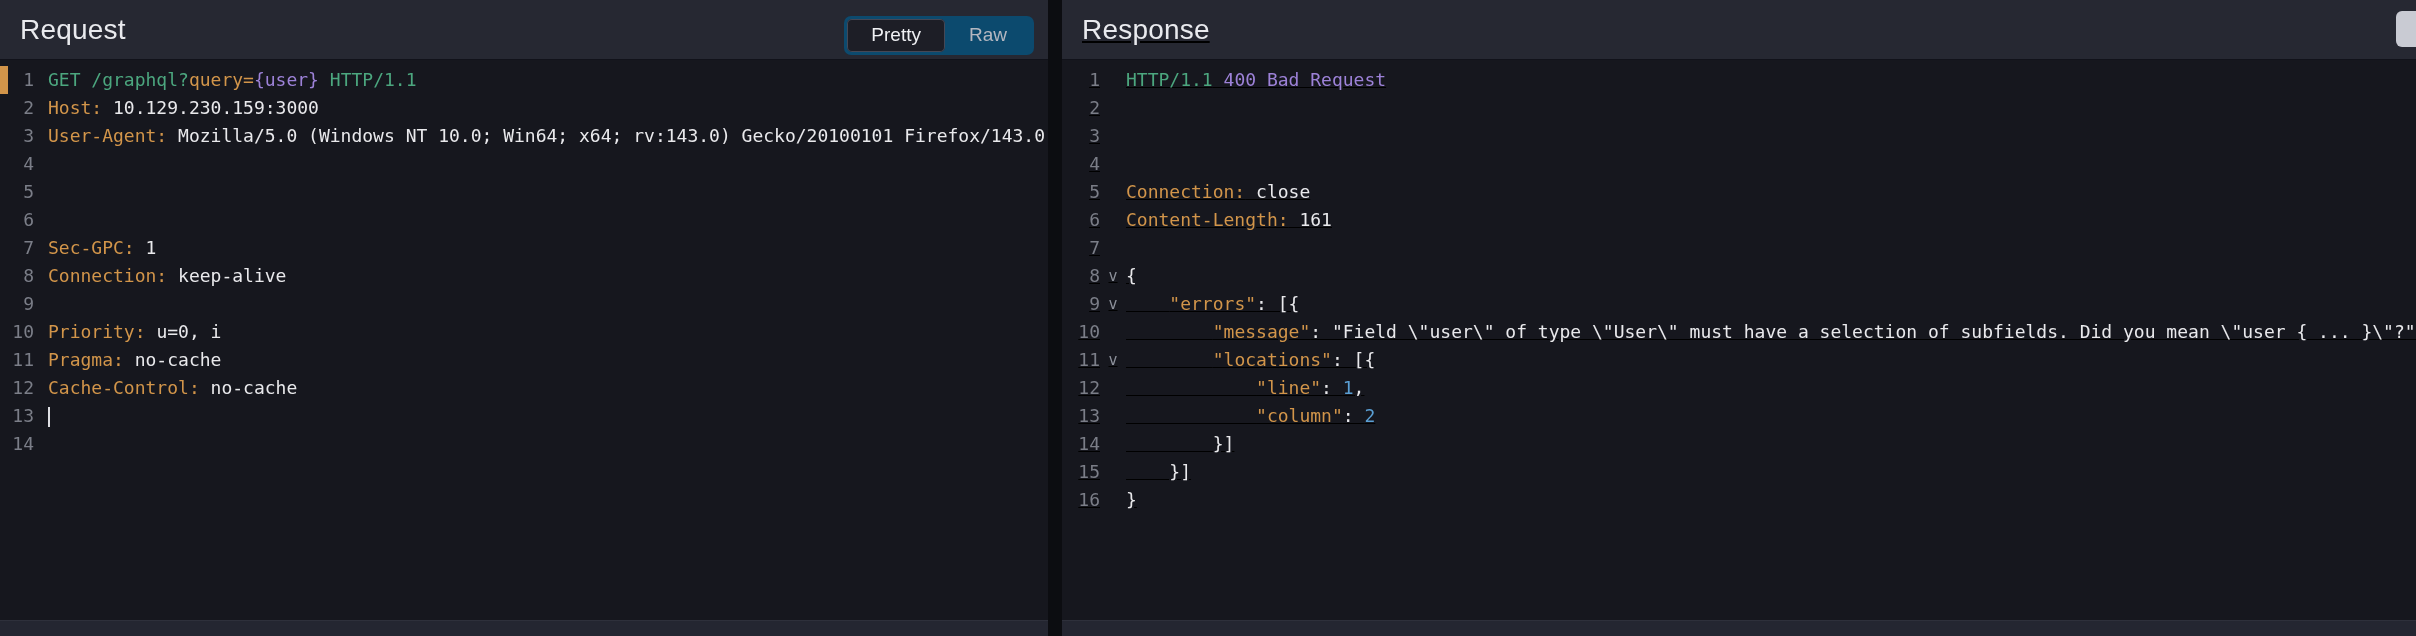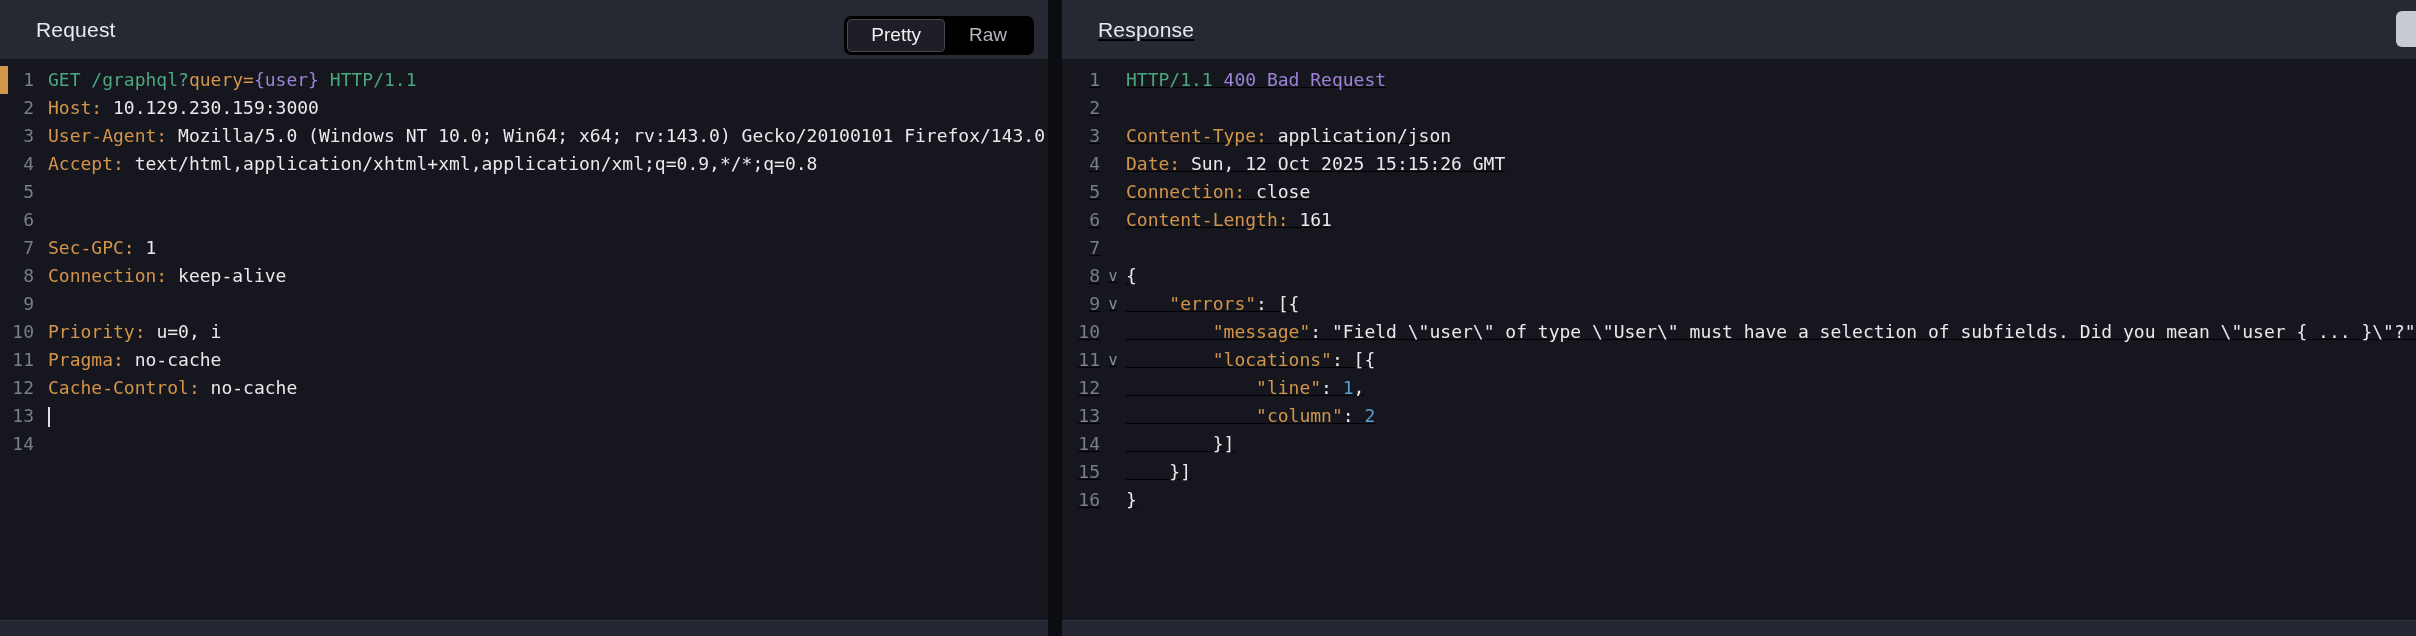--- a/index.html
+++ b/index.html
@@ -18,26 +18,26 @@
   .divider { width: 14px; flex: none; background: #0c0d11; cursor: col-resize; }
 
   .panel-header {
     height: 60px; flex: none;
     background: #262832;
     border-bottom: 1px solid #11121a;
     display: flex; align-items: center;
     padding: 0 14px 0 20px;
     position: relative;
   }
-  .panel-title { color: #e9eaee; font-size: 21px; letter-spacing: 0.2px; margin-left: 16px; }
+  .panel-title { color: #e9eaee; font-size: 28px; letter-spacing: 0.2px; }
 
   .segmented {
     margin-left: auto;
     display: flex;
-    background: #000000;
+    background: #0c4a6e;
     border-radius: 7px;
     padding: 3px;
     margin-top: 12px;
   }
   .seg {
     font-family: "Liberation Sans", sans-serif;
     font-size: 19px;
     border: none;
     background: transparent;
     color: #b4b7c0;
@@ -112,21 +112,21 @@
       <div class="segmented">
         <button class="seg active">Pretty</button>
         <button class="seg">Raw</button>
       </div>
     </header>
     <div class="editor" id="request-editor">
       <div class="first-line-marker"></div>
     <div class="row"><span class="ln">1</span><span class="code"><span class="tk-teal">GET /graphql?</span><span class="tk-orange">query=</span><span class="tk-purple">{user}</span><span class="tk-teal"> HTTP/1.1</span></span></div>
         <div class="row"><span class="ln">2</span><span class="code"><span class="tk-orange">Host:</span><span class="tk-plain"> 10.129.230.159:3000</span></span></div>
         <div class="row"><span class="ln">3</span><span class="code"><span class="tk-orange">User-Agent:</span><span class="tk-plain"> Mozilla/5.0 (Windows NT 10.0; Win64; x64; rv:143.0) Gecko/20100101 Firefox/143.0</span></span></div>
-        <div class="row"><span class="ln">4</span><span class="code"><span class="tk-orange">Accept:</span><span class="tk-plain"> text/html,application/xhtml+xml,application/xml;q=0.9,*/*;q=0.8</span></span></div>
+        <div class="row"><span class="ln">4</span></div>
         <div class="row"><span class="ln">5</span></div>
         <div class="row"><span class="ln">6</span></div>
         <div class="row"><span class="ln">7</span><span class="code"><span class="tk-orange">Sec-GPC:</span><span class="tk-plain"> 1</span></span></div>
         <div class="row"><span class="ln">8</span><span class="code"><span class="tk-orange">Connection:</span><span class="tk-plain"> keep-alive</span></span></div>
         <div class="row"><span class="ln">9</span></div>
         <div class="row"><span class="ln">10</span><span class="code"><span class="tk-orange">Priority:</span><span class="tk-plain"> u=0, i</span></span></div>
         <div class="row"><span class="ln">11</span><span class="code"><span class="tk-orange">Pragma:</span><span class="tk-plain"> no-cache</span></span></div>
         <div class="row"><span class="ln">12</span><span class="code"><span class="tk-orange">Cache-Control:</span><span class="tk-plain"> no-cache</span></span></div>
         <div class="row"><span class="ln">13</span><span class="code"><span class="caret"></span></span></div>
         <div class="row"><span class="ln">14</span><span class="code"></span></div>
@@ -137,22 +137,22 @@
   <div class="divider"></div>
 
   <section class="panel right">
     <header class="panel-header">
       <span class="panel-title">Response</span>
       <div class="corner-btn"></div>
     </header>
     <div class="editor" id="response-editor">
         <div class="row"><span class="ln">1</span><span class="fold"></span><span class="code"><span class="tk-teal">HTTP/1.1</span><span class="tk-purple"> 400 Bad Request</span></span></div>
         <div class="row"><span class="ln">2</span><span class="fold"></span></div>
-        <div class="row"><span class="ln">3</span><span class="fold"></span><span class="code"><span class="tk-orange">Content-Type:</span><span class="tk-plain"> application/json</span></span></div>
-        <div class="row"><span class="ln">4</span><span class="fold"></span><span class="code"><span class="tk-orange">Date:</span><span class="tk-plain"> Sun, 12 Oct 2025 15:15:26 GMT</span></span></div>
+        <div class="row"><span class="ln">3</span><span class="fold"></span></div>
+        <div class="row"><span class="ln">4</span><span class="fold"></span></div>
         <div class="row"><span class="ln">5</span><span class="fold"></span><span class="code"><span class="tk-orange">Connection:</span><span class="tk-plain"> close</span></span></div>
         <div class="row"><span class="ln">6</span><span class="fold"></span><span class="code"><span class="tk-orange">Content-Length:</span><span class="tk-plain"> 161</span></span></div>
         <div class="row"><span class="ln">7</span><span class="fold"></span><span class="code"></span></div>
         <div class="row"><span class="ln">8</span><span class="fold">v</span><span class="code"><span class="tk-plain">{</span></span></div>
         <div class="row"><span class="ln">9</span><span class="fold">v</span><span class="code"><span class="tk-plain">    </span><span class="tk-orange">"errors"</span><span class="tk-plain">: [{</span></span></div>
         <div class="row"><span class="ln">10</span><span class="fold"></span><span class="code"><span class="tk-plain">        </span><span class="tk-orange">"message"</span><span class="tk-plain">: "Field \"user\" of type \"User\" must have a selection of subfields. Did you mean \"user { ... }\"?",</span></span></div>
         <div class="row"><span class="ln">11</span><span class="fold">v</span><span class="code"><span class="tk-plain">        </span><span class="tk-orange">"locations"</span><span class="tk-plain">: [{</span></span></div>
         <div class="row"><span class="ln">12</span><span class="fold"></span><span class="code"><span class="tk-plain">            </span><span class="tk-orange">"line"</span><span class="tk-plain">: </span><span class="tk-blue">1</span><span class="tk-plain">,</span></span></div>
         <div class="row"><span class="ln">13</span><span class="fold"></span><span class="code"><span class="tk-plain">            </span><span class="tk-orange">"column"</span><span class="tk-plain">: </span><span class="tk-blue">2</span></span></div>
         <div class="row"><span class="ln">14</span><span class="fold"></span><span class="code"><span class="tk-plain">        }]</span></span></div>

